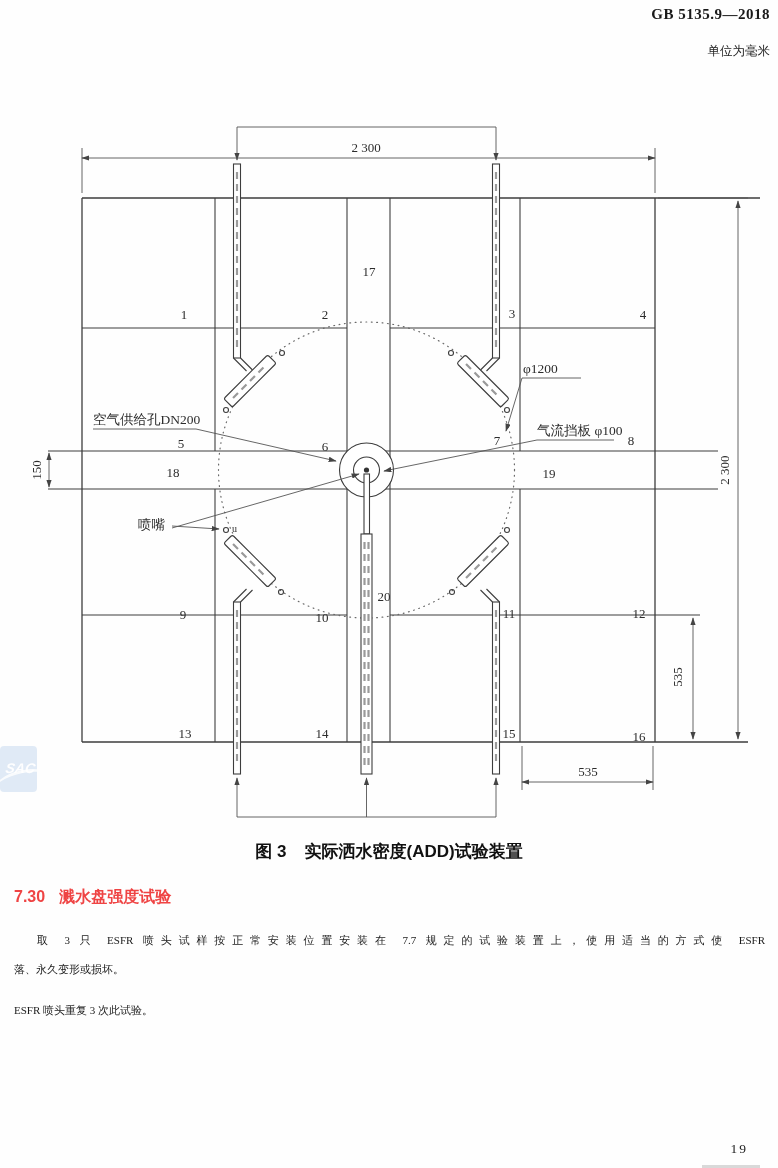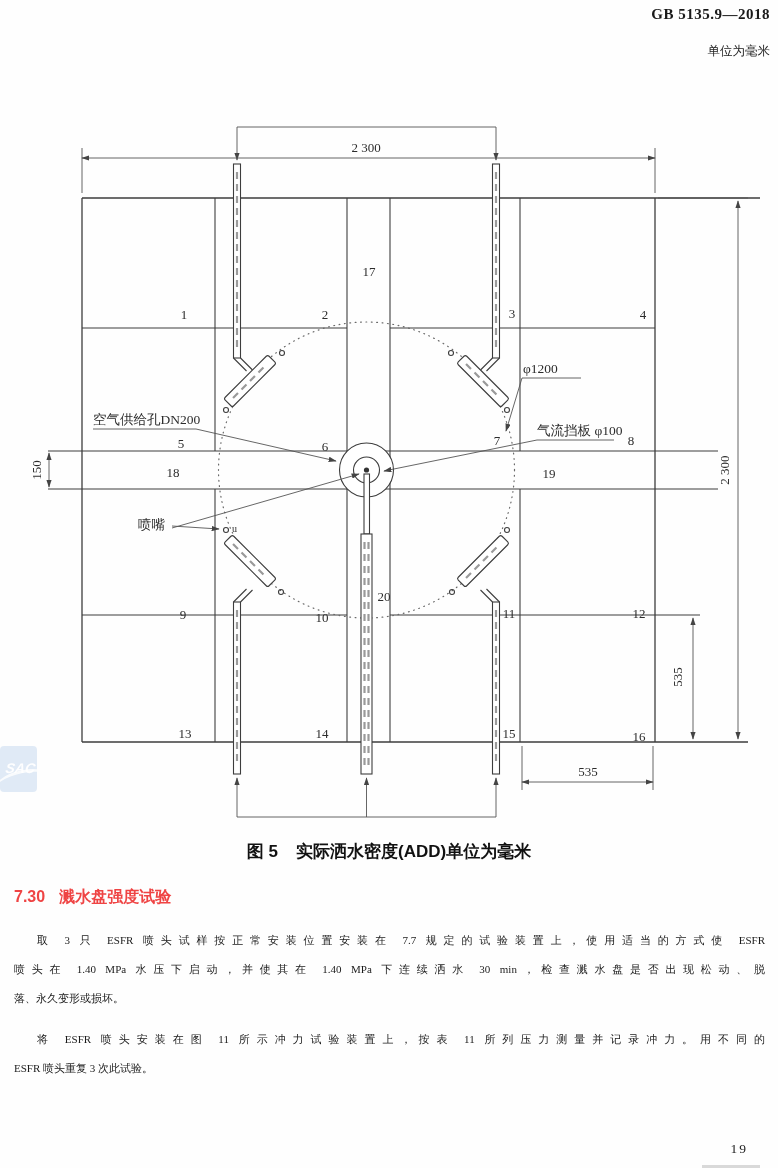--- a/index.html
+++ b/index.html
@@ -231,34 +231,32 @@
       <text class="tcell" x="509" y="738">15</text>
       <text class="tcell" x="639" y="741">16</text>
       <text class="tcell" x="369" y="276">17</text>
       <text class="tcell" x="173" y="477">18</text>
       <text class="tcell" x="549" y="478">19</text>
       <text class="tcell" x="384" y="601">20</text>
     </g>
   </svg>
 
   <div class="fig-caption">
-    <span>图 5</span><span class="gap"></span><span>实际洒水密度(ADD)单位为毫米</span>
+    <span>图 3</span><span class="gap"></span><span>实际洒水密度(ADD)试验装置</span>
   </div>
 
   <div class="textblock">
     <div class="sec-heading">
       <span>7.30</span><span class="sec-title">溅水盘强度试验</span>
     </div>
     <div class="para">
       <div class="pline first">取 3 只 ESFR 喷头试样按正常安装位置安装在 7.7 规定的试验装置上，使用适当的方式使 ESFR</div>
-      <div class="pline">喷头在 1.40 MPa 水压下启动，并使其在 1.40 MPa 下连续洒水 30 min，检查溅水盘是否出现松动、脱</div>
       <div class="pline last">落、永久变形或损坏。</div>
     </div>
     <div class="para p2">
-      <div class="pline first">将 ESFR 喷头安装在图 11 所示冲力试验装置上，按表 11 所列压力测量并记录冲力。用不同的</div>
       <div class="pline last">ESFR 喷头重复 3 次此试验。</div>
     </div>
   </div>
 
   <div class="watermark">
     <div class="wm-text">SAC</div>
     <div class="wm-swoosh"></div>
   </div>
 
   <div class="page-number">19</div>

